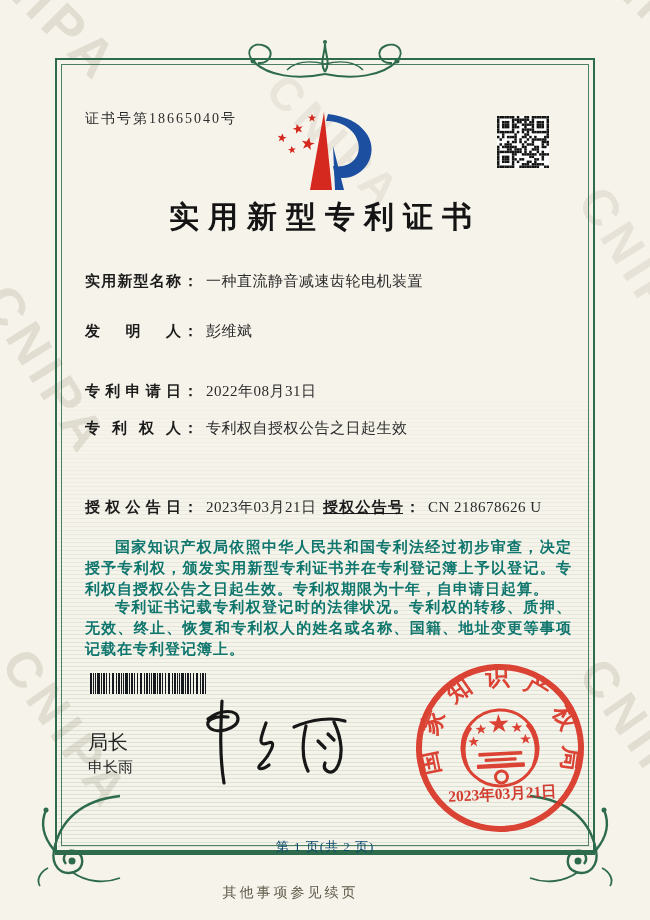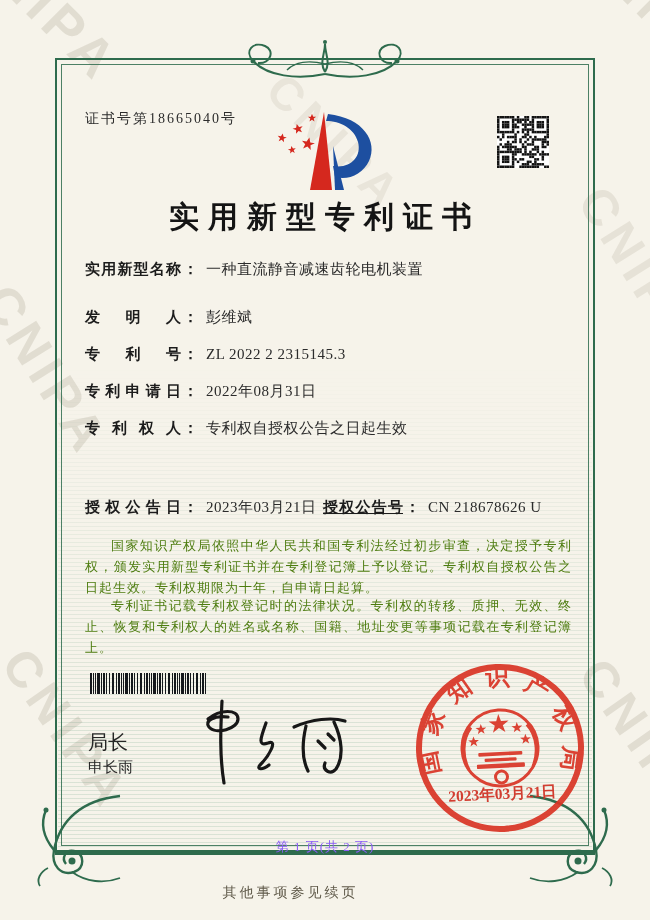--- a/index.html
+++ b/index.html
@@ -31,37 +31,37 @@
          font-weight:bold;letter-spacing:9px;color:#141414;}
 
   .frow{position:absolute;left:85px;font-size:15px;color:#2b2b2b;white-space:nowrap;}
   .flabel{display:inline-block;width:96px;font-weight:bold;color:#1c1c1c;
           text-align:justify;text-align-last:justify;vertical-align:bottom;}
   .fcolon{font-weight:bold;margin:0 8px 0 2px;color:#1c1c1c;}
   .fval{letter-spacing:.5px;}
   .sub{position:absolute;left:238px;top:0;}
   .sub .flabel{width:80px;text-decoration:underline;}
 
-  .para{position:absolute;left:85px;width:487px;font-size:13px;line-height:21px;color:#4d7c0f;
-        text-indent:2em;letter-spacing:1px;text-align:justify;}
+  .para{position:absolute;left:85px;width:487px;font-size:15px;line-height:21px;color:#0f766e;
+        text-indent:2em;letter-spacing:1px;text-align:justify;font-weight:bold;}
 
   .barcode{position:absolute;left:90px;top:673px;width:176px;height:21px;font-size:0;}
   .barcode i{display:inline-block;height:100%;background:#15181c;}
 
   .signer-title{position:absolute;left:88px;top:729px;font-size:20px;color:#262626;
         font-family:"Liberation Sans","DejaVu Sans",sans-serif;}
   .signer-name{position:absolute;left:88px;top:758px;font-size:15px;color:#262626;
         font-family:"Liberation Sans","DejaVu Sans",sans-serif;}
   .sig{position:absolute;left:182px;top:693px;}
 
   .seal{position:absolute;left:412px;top:660px;opacity:.93;transform:rotate(-3deg);
         mix-blend-mode:multiply;}
 
   .pageno{position:absolute;left:0;top:838px;width:650px;text-align:center;font-size:13px;
-          color:#8b5cf6;letter-spacing:1px;}
+          color:#0c4a6e;letter-spacing:1px;}
   .footnote{position:absolute;left:0;top:884px;width:581px;text-align:center;font-size:14px;
           color:#5f5949;letter-spacing:3px;}
 </style>
 </head>
 <body>
 
 <div class="page">
 
   <div class="wm" style="left:-55px;top:-28px;font-size:54px;transform:rotate(45deg);">CNIPA</div>
   <div class="wm" style="left:560px;top:-25px;font-size:50px;transform:rotate(45deg);">CNIPA</div>
@@ -373,28 +373,25 @@
           <rect x="32.19" y="49.52" width="2.48" height="2.48" fill="#111"></rect>
           <rect x="34.67" y="49.52" width="2.48" height="2.48" fill="#111"></rect>
           <rect x="37.14" y="49.52" width="2.48" height="2.48" fill="#111"></rect>
           <rect x="39.62" y="49.52" width="2.48" height="2.48" fill="#111"></rect>
           <rect x="47.05" y="49.52" width="2.48" height="2.48" fill="#111"></rect>
           <rect x="49.52" y="49.52" width="2.48" height="2.48" fill="#111"></rect>
         </svg></div>
 
     <div class="title">实用新型专利证书</div>
 
-    <div class="frow" style="top:260px;">
+    <div class="frow" style="top:272px;">
       <span class="flabel">实用新型名称</span><span class="fcolon">：</span><span class="fval">一种直流静音减速齿轮电机装置</span>
     </div>
-    <div class="frow" style="top:308px;font-family:Liberation Mono, monospace;">
+    <div class="frow" style="top:322px;font-family:Liberation Mono, monospace;">
       <span class="flabel">发明人</span><span class="fcolon">：</span><span class="fval">彭维斌</span>
-    </div>
-    <div class="frow" style="top:345px;">
-      <span class="flabel">专利号</span><span class="fcolon">：</span><span class="fval">ZL 2022 2 2315145.3</span>
     </div>
     <div class="frow" style="top:382px;">
       <span class="flabel">专利申请日</span><span class="fcolon">：</span><span class="fval">2022年08月31日</span>
     </div>
     <div class="frow" style="top:419px;">
       <span class="flabel">专利权人</span><span class="fcolon">：</span><span class="fval">专利权自授权公告之日起生效</span>
     </div>
     <div class="frow" style="top:498px;">
       <span class="flabel">授权公告日</span><span class="fcolon">：</span><span class="fval">2023年03月21日</span>
       <span class="sub">

